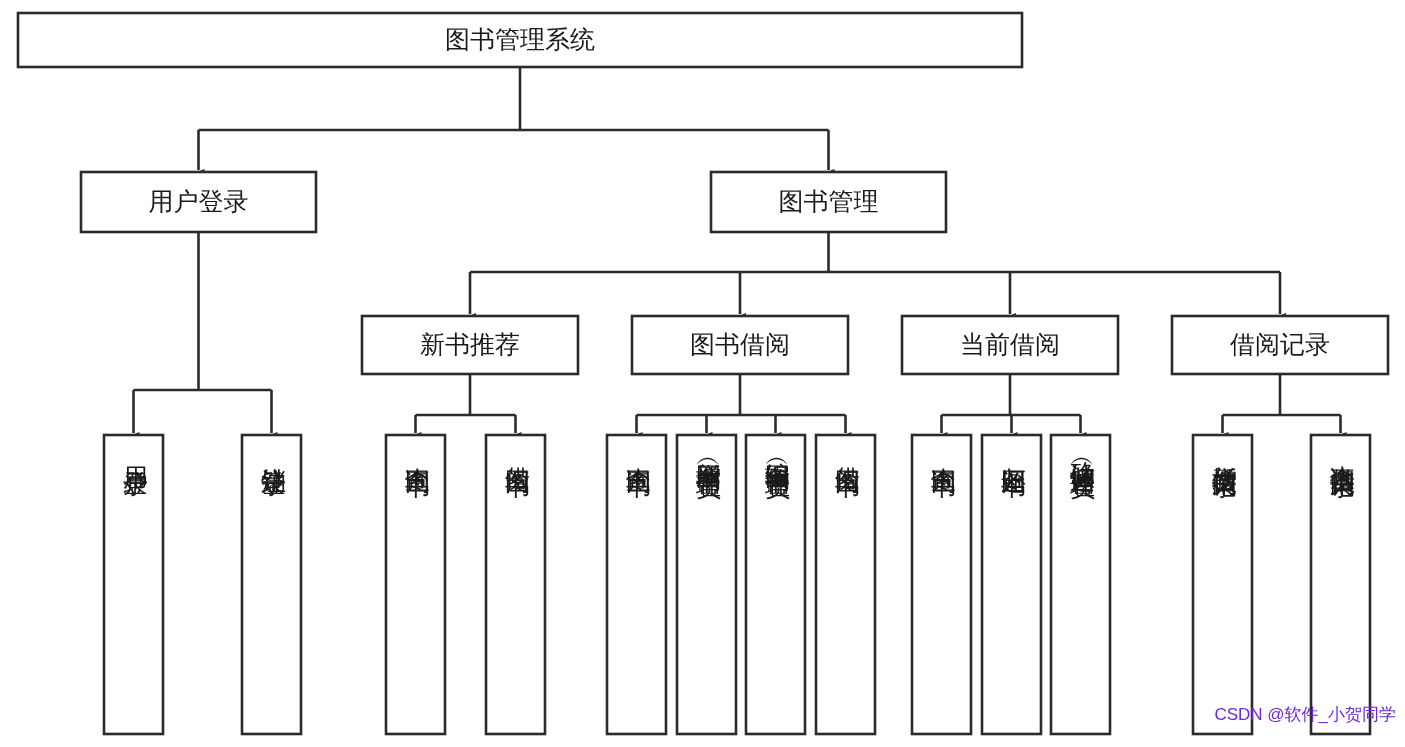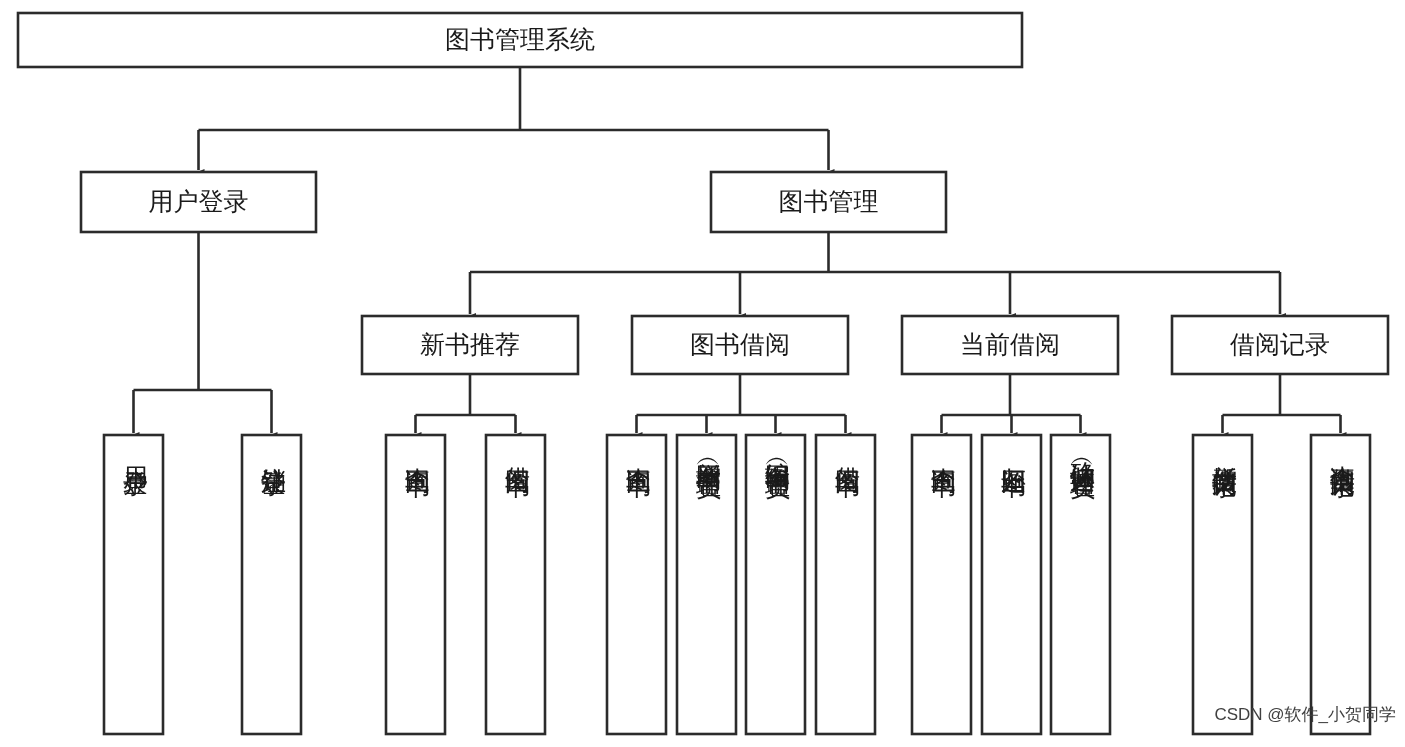--- a/index.html
+++ b/index.html
@@ -51,21 +51,21 @@
     writing-mode: vertical-rl;
     text-orientation: upright;
     letter-spacing: 2px;
   }
   .watermark {
     position: absolute;
     right: 9px;
     bottom: 6px;
     font-family: "Liberation Sans", sans-serif;
     font-size: 17px;
-    color: #404040;
+    color: #6d28d9;
     white-space: nowrap;
     user-select: none;
   }
 </style>
 </head>
 <body>
 
 <div id="diagram-root">
 
   <svg id="flowchart" viewBox="0 0 1405 747">

